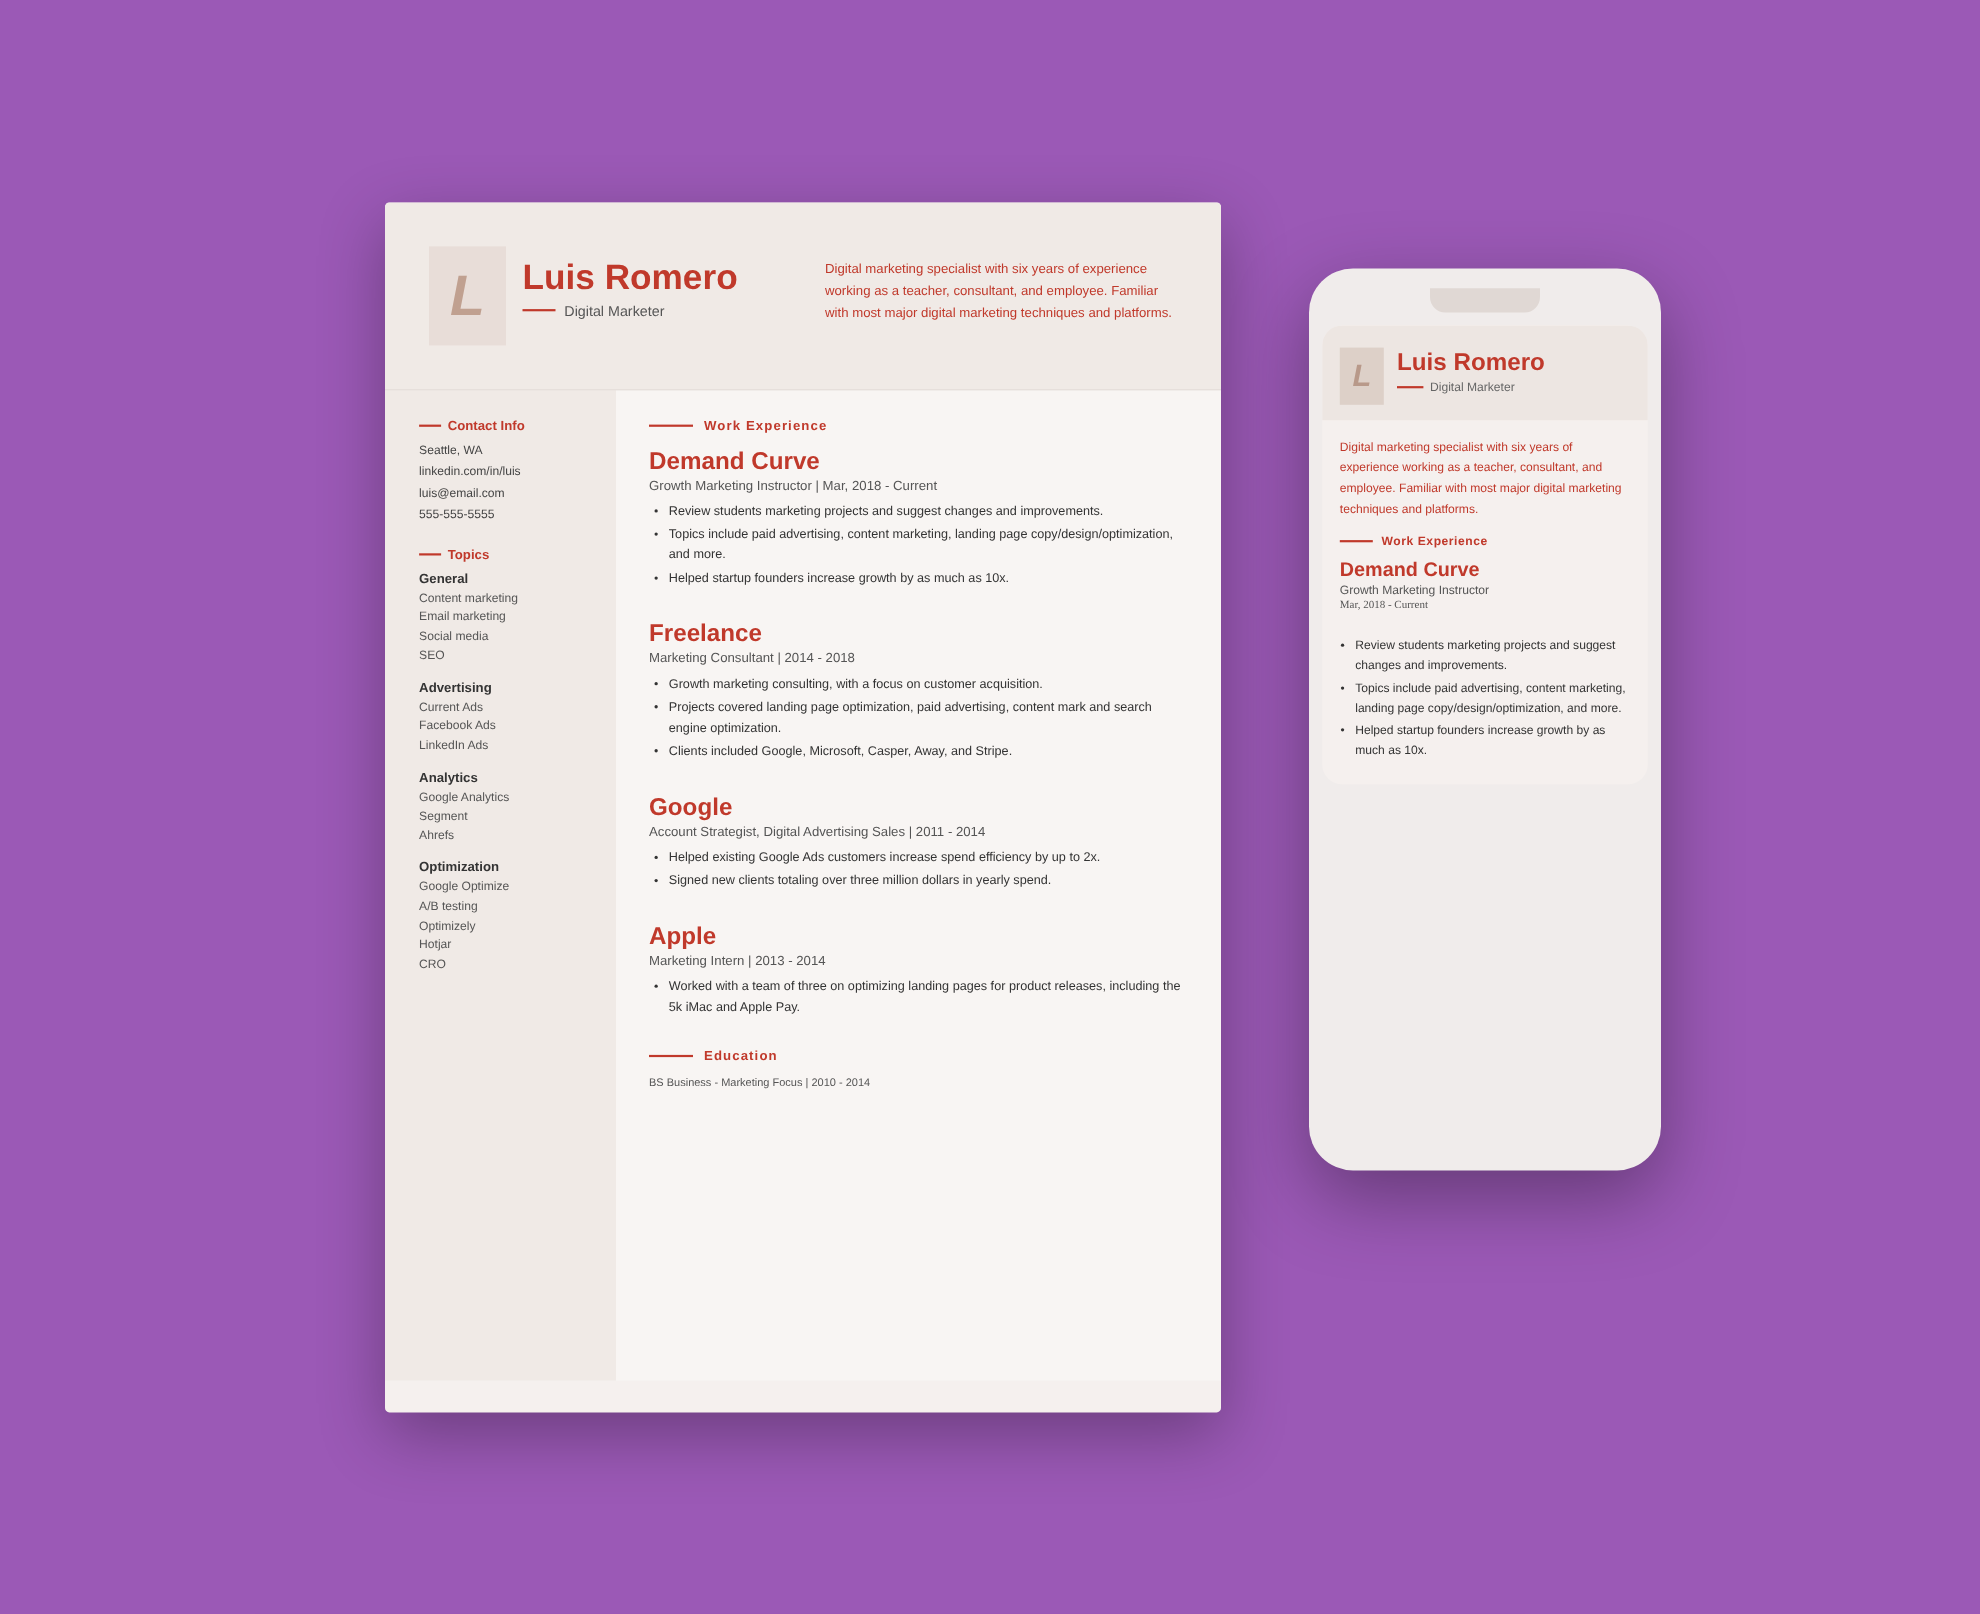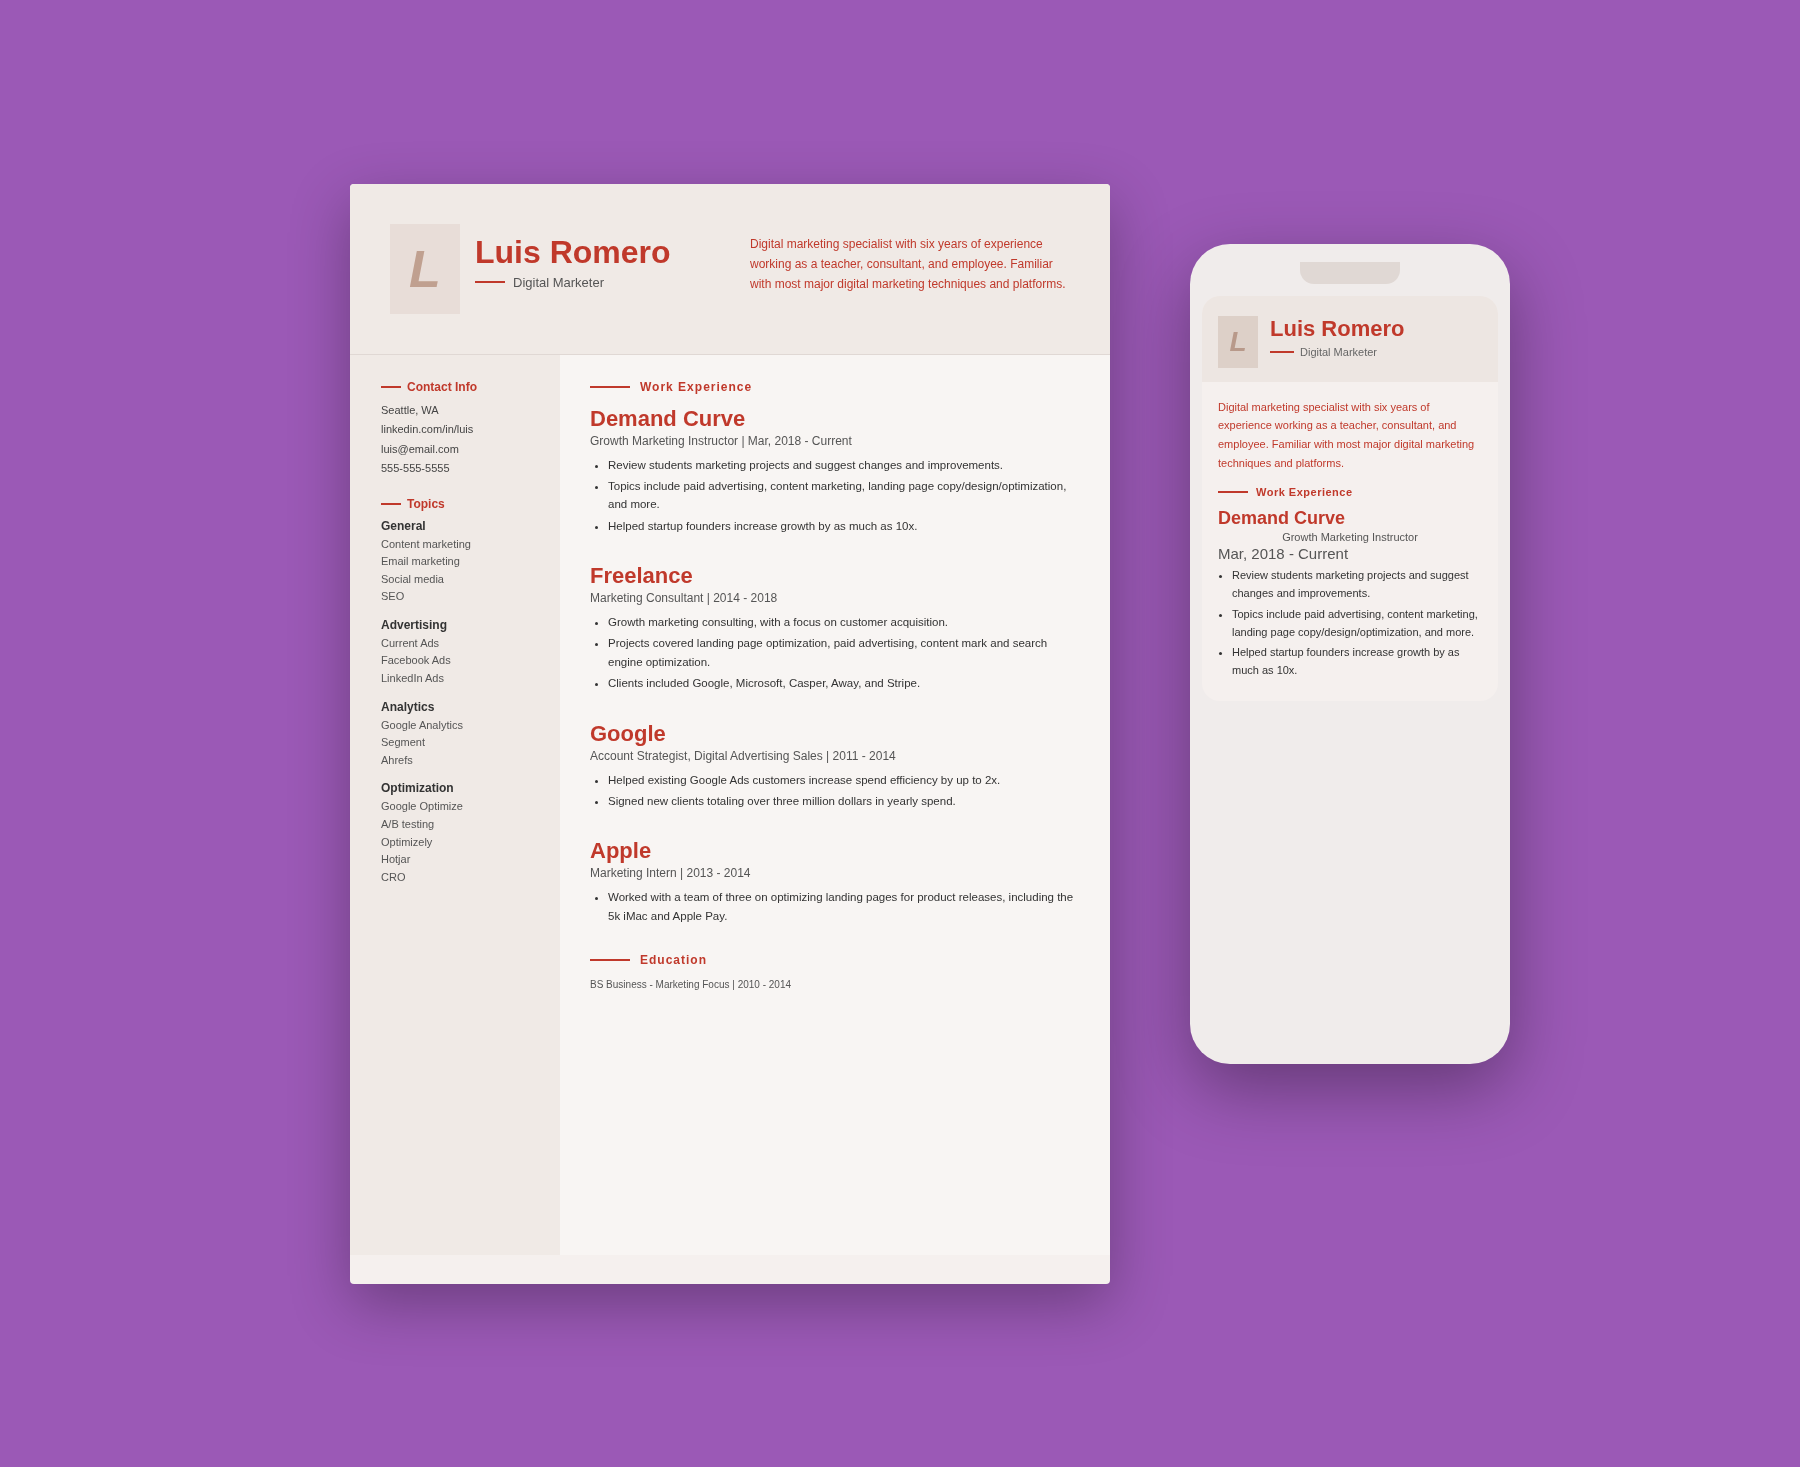--- a/index.html
+++ b/index.html
@@ -293,26 +293,26 @@
     .phone-company {
       font-size: 18px;
       font-weight: 800;
       color: #c0392b;
       margin-bottom: 2px;
     }
     .phone-role {
       font-size: 11px;
       color: #555;
       margin-bottom: 2px;
-      text-align: center;
     }
     .phone-date {
-      font-size: 15px;
-      color: #555;
-      margin-bottom: 4px;
+      font-size: 10px;
+      color: #555;
+      margin-bottom: 22px;
+      font-family: Liberation Serif, serif;
     }
     .phone-bullets {
       list-style: disc;
       padding-left: 14px;
     }
     .phone-bullets li {
       font-size: 11px;
       color: #333;
       line-height: 1.65;
       margin-bottom: 2px;

